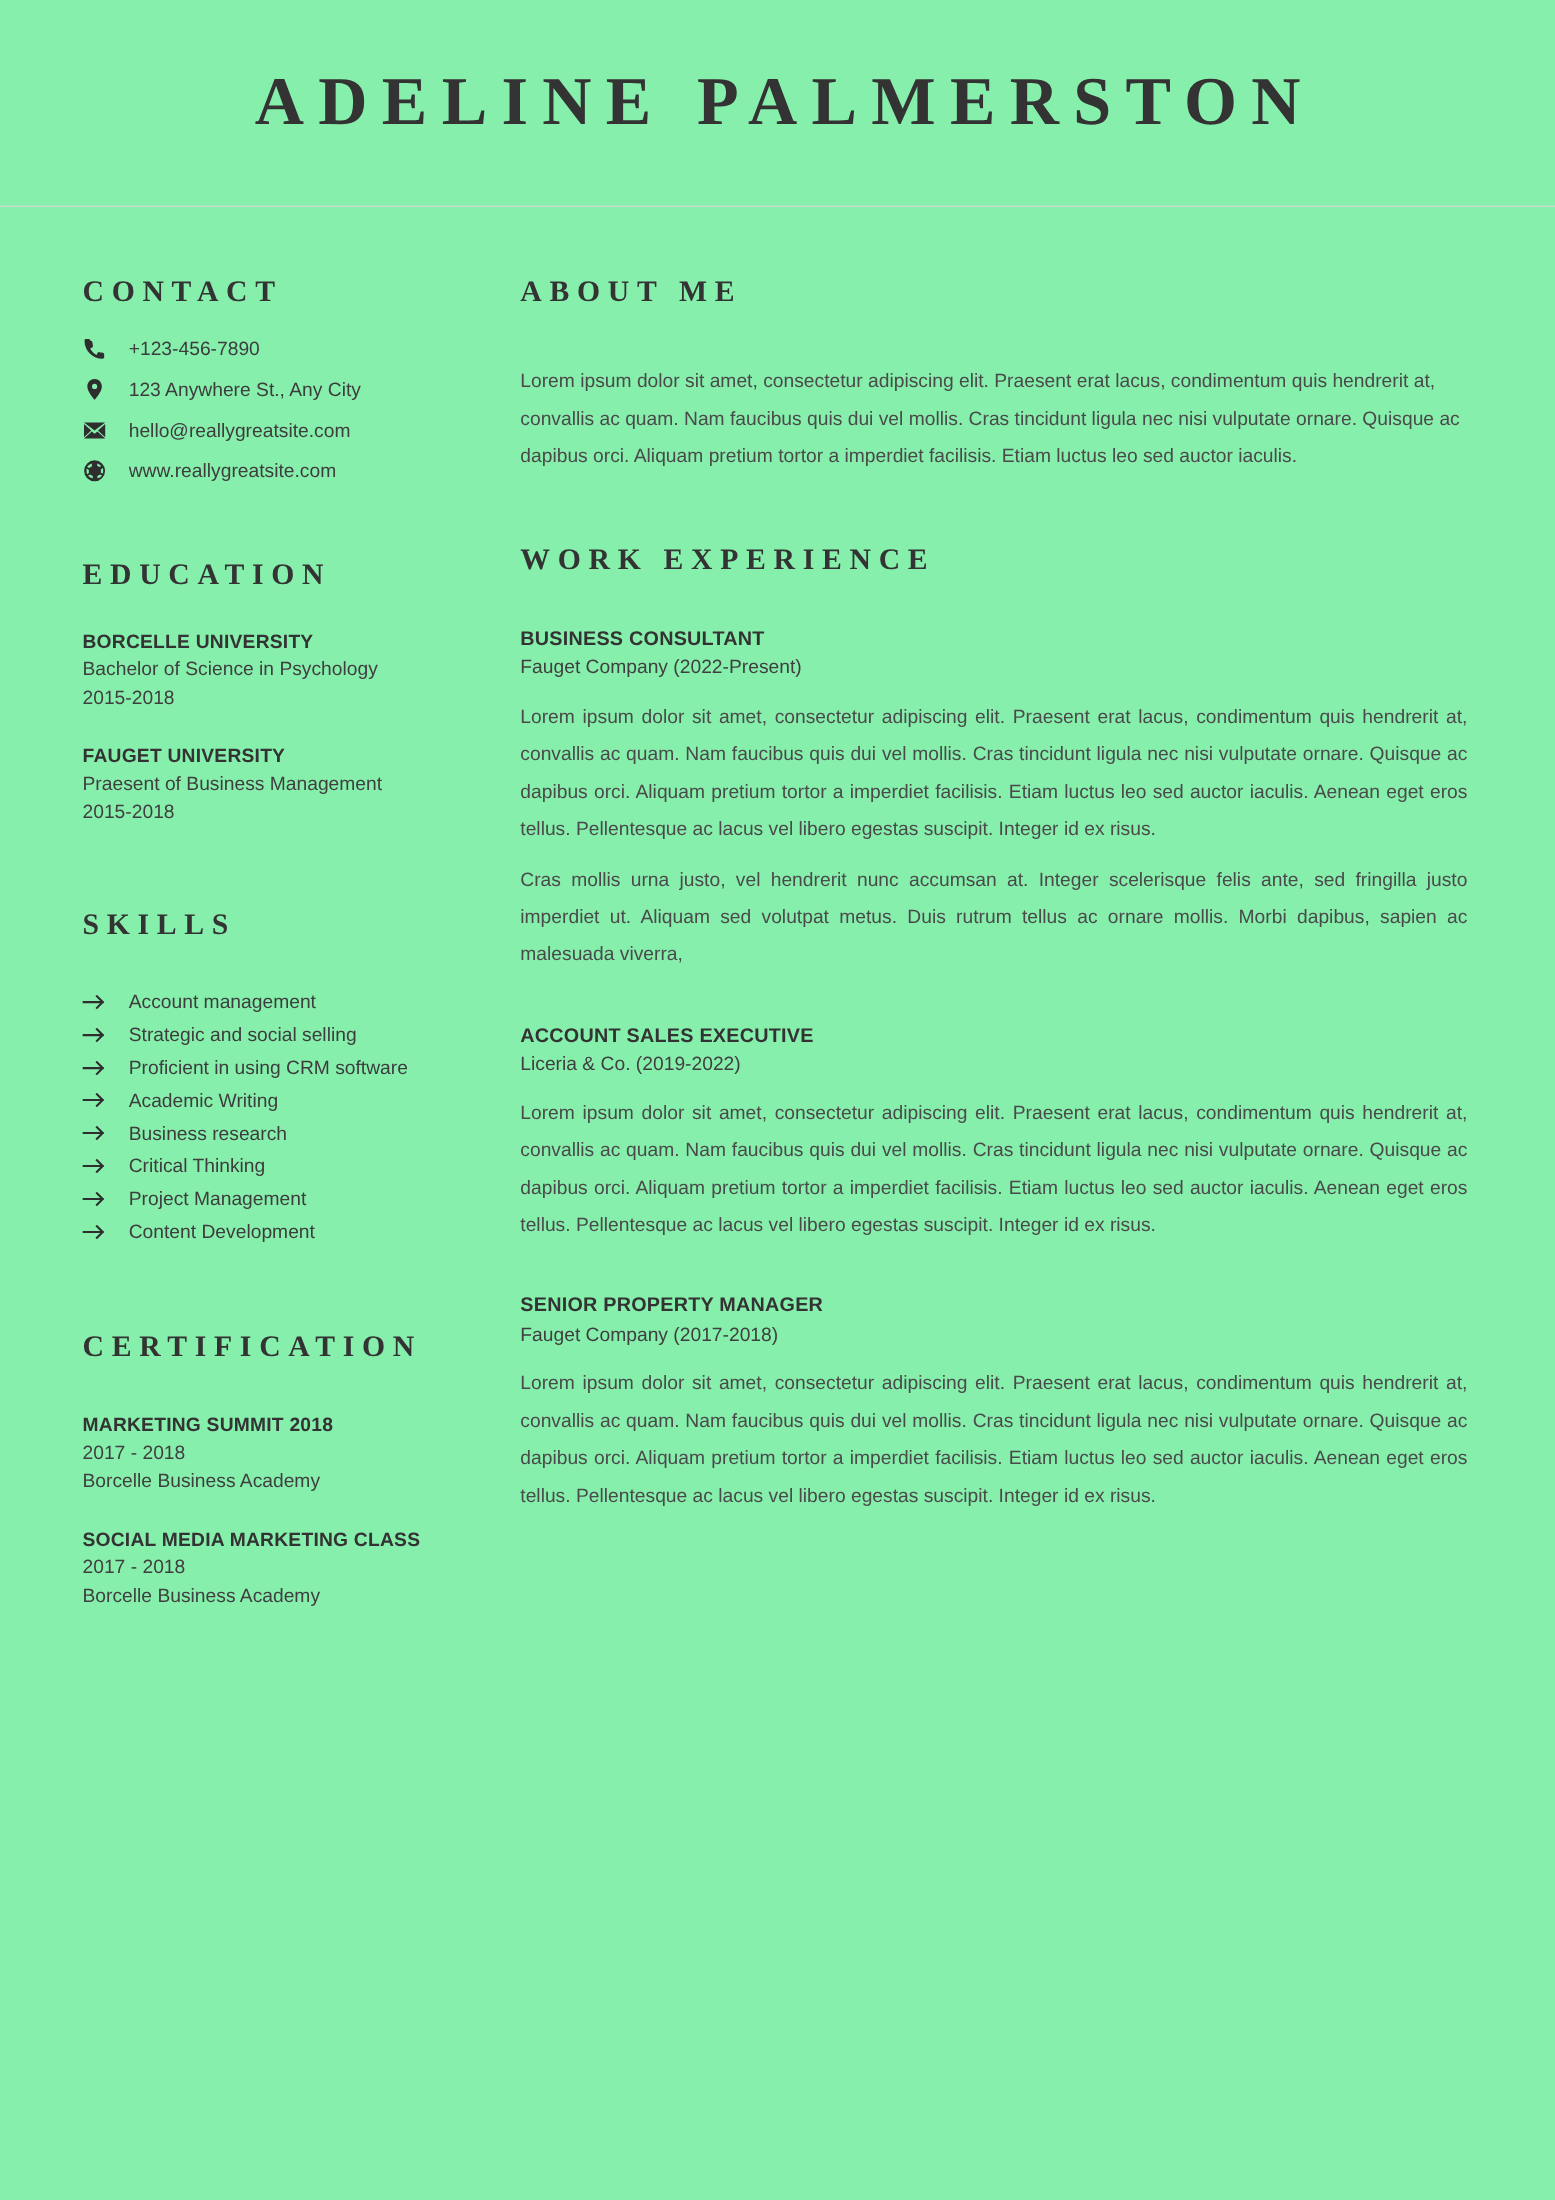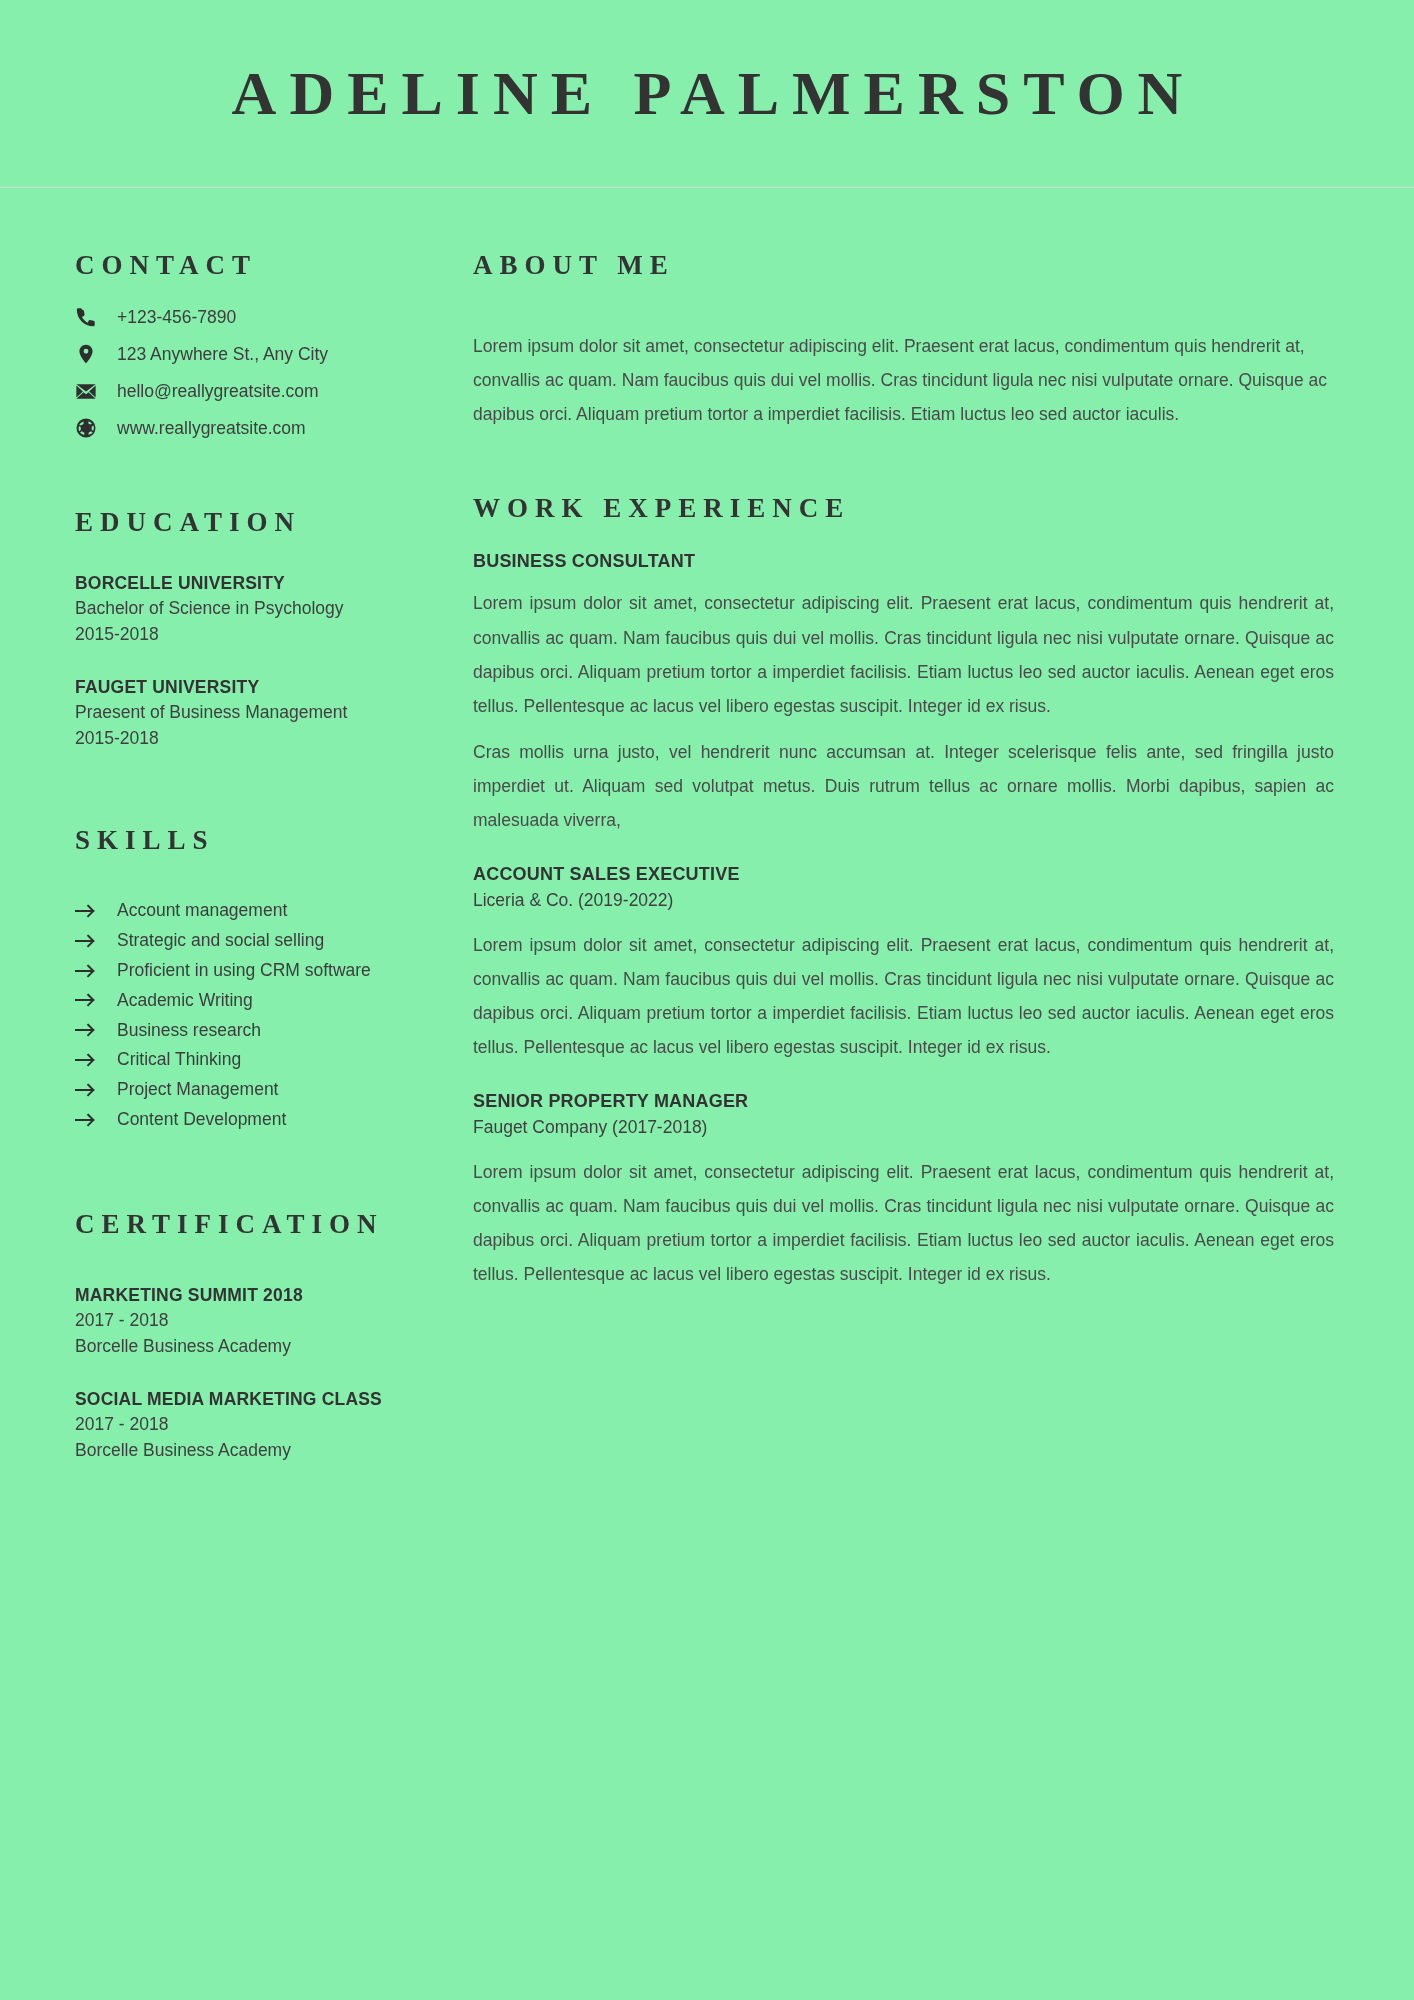--- a/index.html
+++ b/index.html
@@ -165,21 +165,21 @@
   .about-text {
     margin-top: 48px;
     font-size: 17.5px;
     line-height: 1.95;
     color: #4a4a4a;
     text-align: left;
   }
 
   .sec-work { margin-top: 62px; }
 
-  .job { margin-top: 24px; }
+  .job { margin-top: 43px; }
 
   .job-title {
     font-size: 18px;
     font-weight: 700;
     color: #333333;
     letter-spacing: 0.2px;
     text-transform: uppercase;
     line-height: 1.45;
   }
 
@@ -382,20 +382,21 @@
       <div>
         <div class="section-title">ABOUT ME</div>
         <p class="about-text">Lorem ipsum dolor sit amet, consectetur adipiscing elit. Praesent erat lacus, condimentum quis hendrerit at, convallis ac quam. Nam faucibus quis dui vel mollis. Cras tincidunt ligula nec nisi vulputate ornare. Quisque ac dapibus orci. Aliquam pretium tortor a imperdiet facilisis. Etiam luctus leo sed auctor iaculis.</p>
       </div>
 
       <div class="sec-work">
         <div class="section-title">WORK EXPERIENCE</div>
 
         <div class="job">
           <div class="job-title">BUSINESS CONSULTANT</div>
+          <div class="job-company">Fauget Company (2022-Present)</div>
           <p class="job-para">Lorem ipsum dolor sit amet, consectetur adipiscing elit. Praesent erat lacus, condimentum quis hendrerit at, convallis ac quam. Nam faucibus quis dui vel mollis. Cras tincidunt ligula nec nisi vulputate ornare. Quisque ac dapibus orci. Aliquam pretium tortor a imperdiet facilisis. Etiam luctus leo sed auctor iaculis. Aenean eget eros tellus. Pellentesque ac lacus vel libero egestas suscipit. Integer id ex risus.</p>
           <p class="job-para">Cras mollis urna justo, vel hendrerit nunc accumsan at. Integer scelerisque felis ante, sed fringilla justo imperdiet ut. Aliquam sed volutpat metus. Duis rutrum tellus ac ornare mollis. Morbi dapibus, sapien ac malesuada viverra,</p>
         </div>
 
         <div class="job">
           <div class="job-title">ACCOUNT SALES EXECUTIVE</div>
           <div class="job-company">Liceria &amp; Co. (2019-2022)</div>
           <p class="job-para">Lorem ipsum dolor sit amet, consectetur adipiscing elit. Praesent erat lacus, condimentum quis hendrerit at, convallis ac quam. Nam faucibus quis dui vel mollis. Cras tincidunt ligula nec nisi vulputate ornare. Quisque ac dapibus orci. Aliquam pretium tortor a imperdiet facilisis. Etiam luctus leo sed auctor iaculis. Aenean eget eros tellus. Pellentesque ac lacus vel libero egestas suscipit. Integer id ex risus.</p>
         </div>
 

